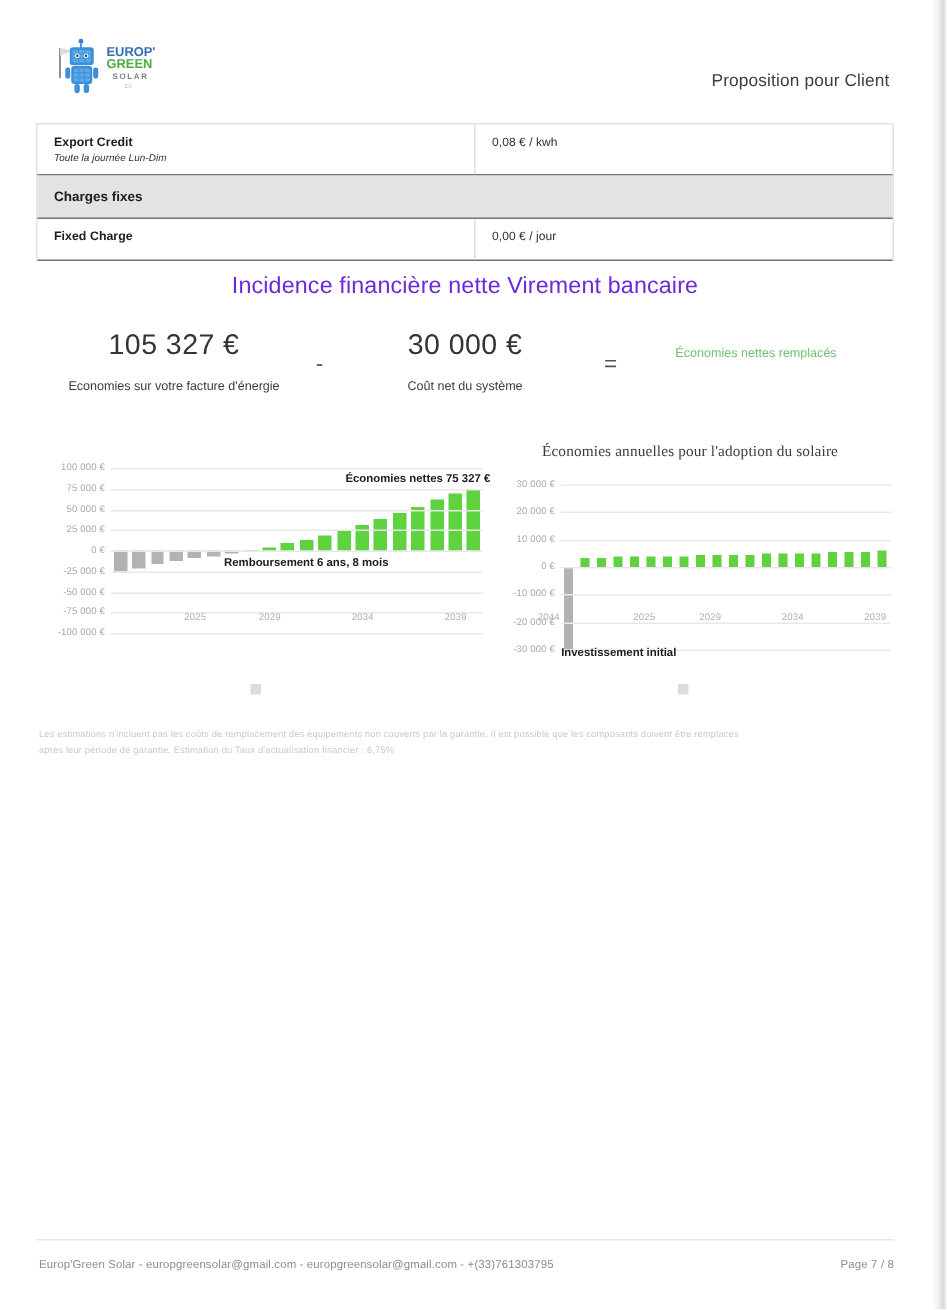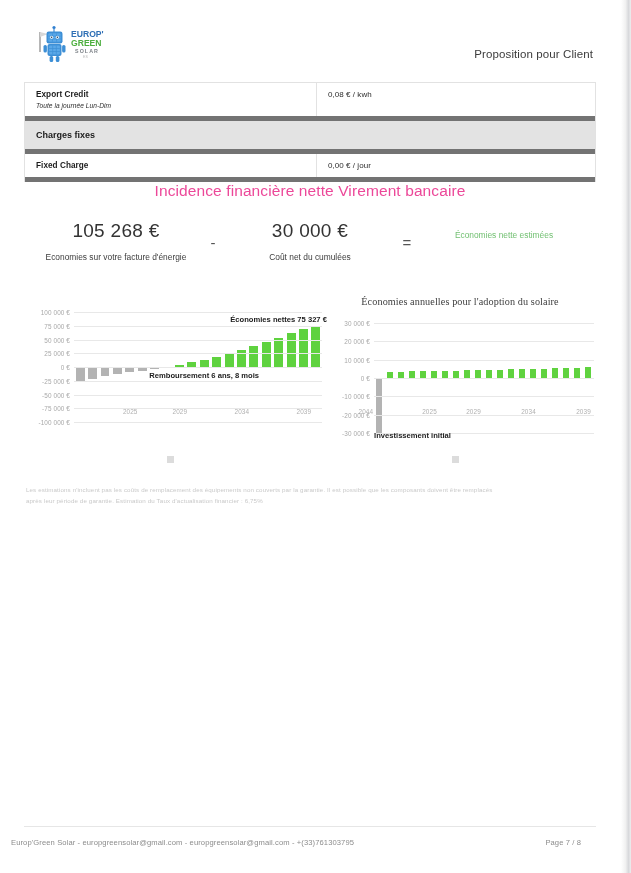--- a/index.html
+++ b/index.html
@@ -26,33 +26,33 @@
   .header { position: absolute; left: 28px; top: 22px; right: 28px; height: 48px; }
   .logo { position: absolute; left: 6px; top: 0; width: 78px; height: 44px; }
   .logo svg { display: block; }
   .header-title {
     position: absolute; right: 0; top: 26px;
     font-size: 11.5px; color: #3c3c3c; letter-spacing: .1px; white-space: nowrap;
   }
 
   
   .tariff { position: absolute; left: 24px; top: 82px; width: 572px; border: 1px solid #e2e2e2; border-bottom: none;}
-  .trow { display: flex; border-bottom: 5px solid #737373; min-height: 28px; }
+  .trow { display: flex; border-bottom: 1px solid #737373; min-height: 28px; }
   .trow.band { background: #e3e3e3; }
   .tcell-l { width: 292px; padding: 7px 0 7px 11px; border-right: 1px solid #e2e2e2; }
   .tcell-r { flex: 1; padding: 7px 0 7px 11px; }
   .t-label { font-size: 8.2px; font-weight: bold; color: #1c1c1c; letter-spacing: .05px; }
   .t-sub { font-size: 6.6px; font-style: italic; color: #2e2e2e; margin-top: 3px; letter-spacing: .05px;}
   .t-val { font-size: 8px; color: #2e2e2e; letter-spacing: .05px; }
   .t-band-label { font-size: 9px; font-weight: bold; color: #1c1c1c; }
   .band-cell { flex: 1; padding: 9px 0 9px 11px; }
 
   
   .summary { position: absolute; left: 24px; top: 182px; width: 572px; text-align: center; }
-  .summary-title { font-size: 15.5px; color: #ec4899; font-weight: normal; letter-spacing: .1px; }
+  .summary-title { font-size: 15.5px; color: #6d28d9; font-weight: normal; letter-spacing: .1px; }
   .eq-row { display: flex; align-items: flex-start; justify-content: center; margin-top: 20px; }
   .eq-item { width: 168px; }
   .eq-num { font-size: 19px; color: #333333; letter-spacing: .3px; white-space: nowrap; }
   .eq-num.net { color: #72c072; }
   .eq-cap { font-size: 8.4px; color: #3d3d3d; margin-top: 10px; white-space: nowrap; }
   .eq-cap.net { color: #72c072; }
   .eq-op { font-size: 15px; color: #555; width: 26px; padding-top: 14px; }
 
   
   .charts { position: absolute; left: 24px; top: 296px; width: 572px; display: flex; }
@@ -78,21 +78,21 @@
   .legend-sq { position: absolute; width: 7px; height: 7px; background: #dcdcdc; }
 
   
   .disclaimer {
     position: absolute; left: 26px; top: 484px; width: 570px;
     font-size: 6.2px; color: #c9c9c9; line-height: 1.85; letter-spacing: .12px;
   }
 
   
   .footer-rule { position: absolute; left: 24px; top: 826px; width: 572px; height: 1px; background: #e6e6e6; }
-  .footer { position: absolute; left: 11px; top: 838px; width: 570px; display: flex; justify-content: space-between; }
+  .footer { position: absolute; left: 26px; top: 838px; width: 570px; display: flex; justify-content: space-between; }
   .footer-text { font-size: 7.6px; color: #8c8c8c; letter-spacing: .1px; }
 </style>
 </head>
 <body>
 
 <div id="page">
   <div class="content">
 
     <div class="header">
       <div class="logo">
@@ -162,31 +162,31 @@
         <div class="tcell-r">
           <div class="t-val">0,00 € / jour</div>
         </div>
       </div>
     </div>
 
     <div class="summary">
       <div class="summary-title">Incidence financière nette Virement bancaire</div>
       <div class="eq-row">
         <div class="eq-item">
-          <div class="eq-num">105 268 €</div>
+          <div class="eq-num">105 327 €</div>
           <div class="eq-cap">Economies sur votre facture d'énergie</div>
         </div>
         <div class="eq-op">-</div>
         <div class="eq-item">
           <div class="eq-num">30 000 €</div>
-          <div class="eq-cap">Coût net du cumulées</div>
+          <div class="eq-cap">Coût net du système</div>
         </div>
         <div class="eq-op">=</div>
         <div class="eq-item">
-          <div class="eq-cap net">Économies nette estimées</div>
+          <div class="eq-cap net">Économies nettes remplacés</div>
         </div>
       </div>
     </div>
 
     <div class="charts">
       <div class="chart-box left">
         <div class="plot" id="plot0">
           <div class="axis-area" id="axis0">
             <div class="bars" id="bars0">
                 <div class="bar-slot">

